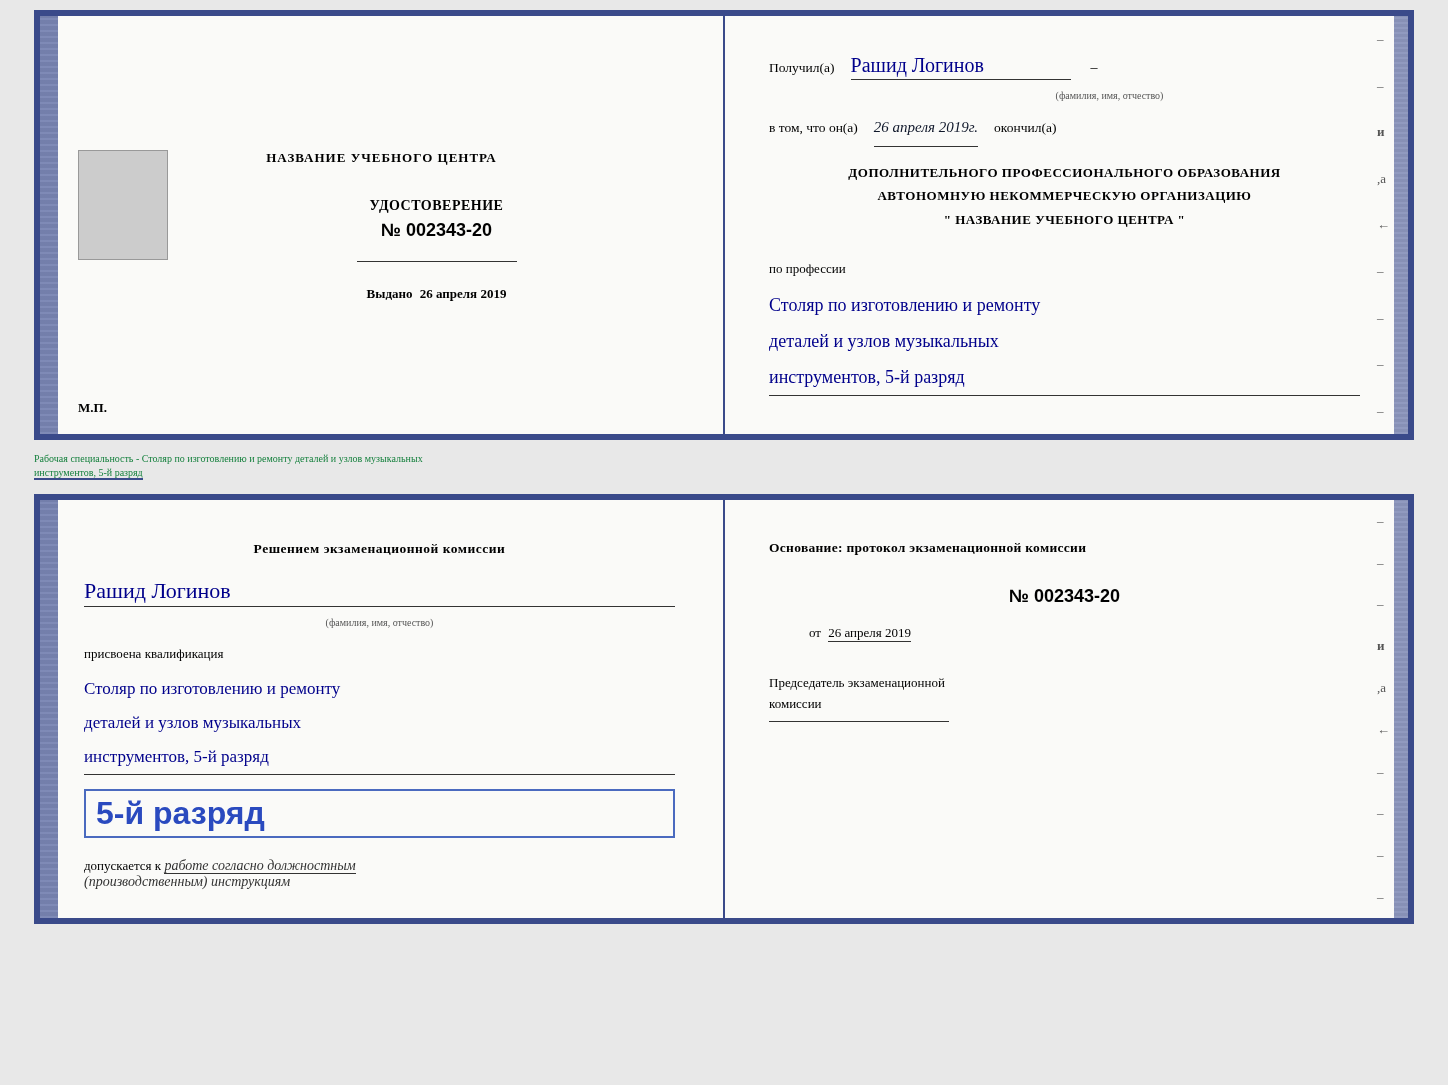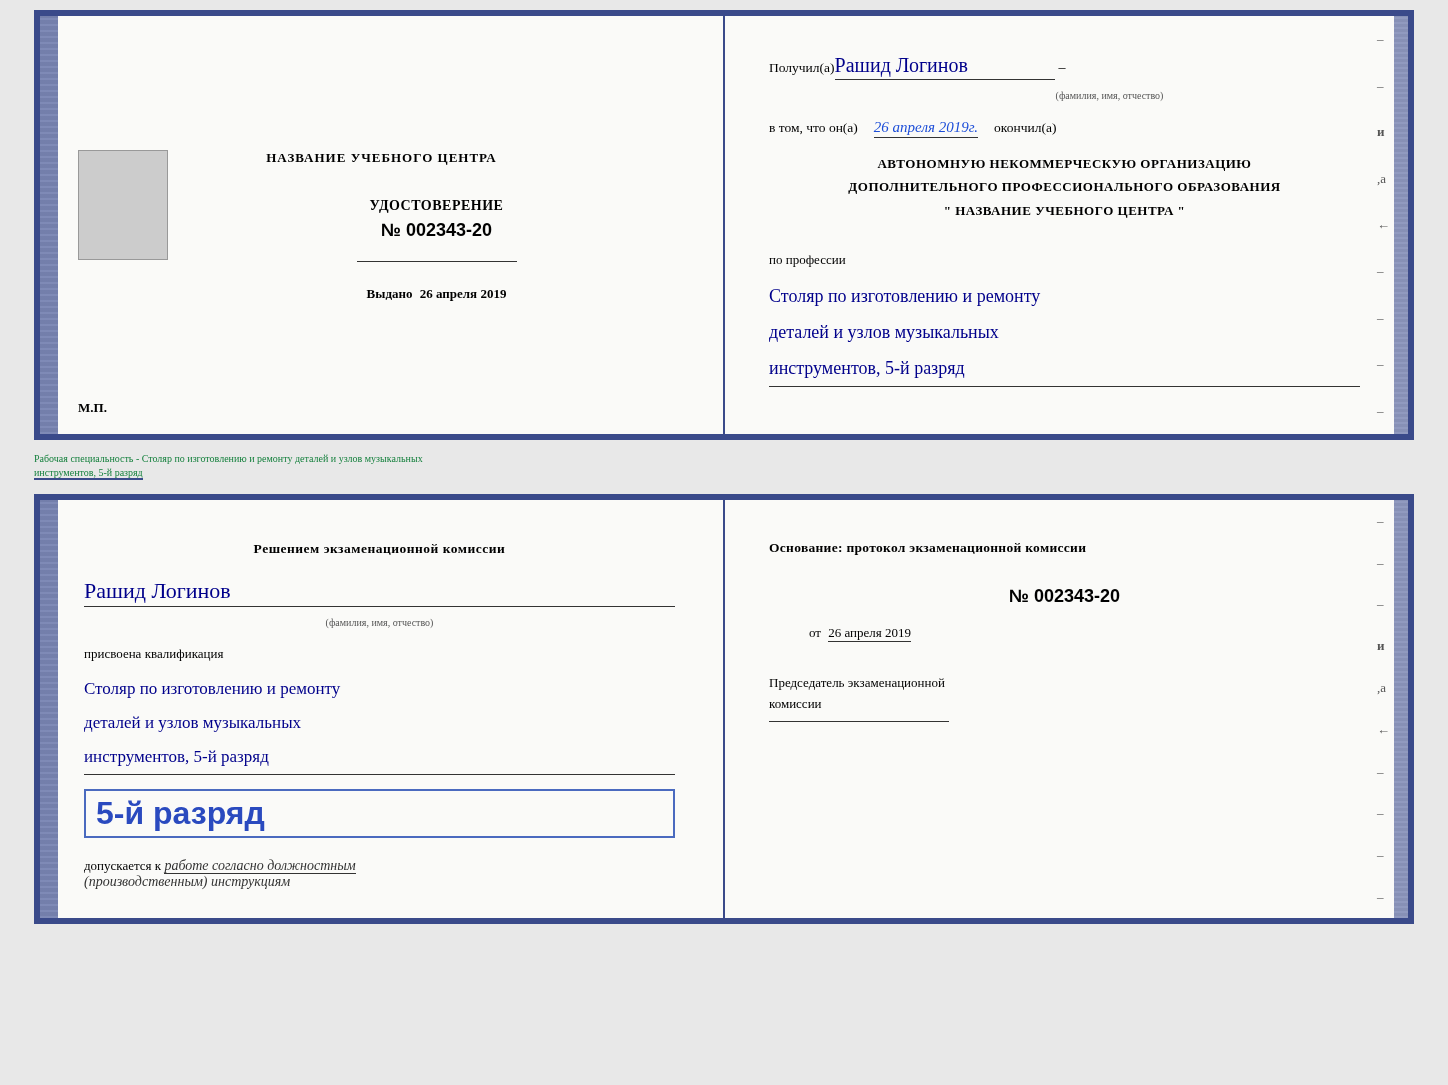--- a/index.html
+++ b/index.html
@@ -147,21 +147,21 @@
       padding: 18px 24px 12px 20px;
       display: flex;
       flex-direction: column;
       gap: 10px;
       font-size: 13px;
     }
 
     .poluchil-row {
       display: flex;
       align-items: baseline;
-      gap: 0;
+      gap: 16px;
       font-size: 13.5px;
     }
 
     .handwritten-name {
       font-family: 'Segoe Script', 'Brush Script MT', cursive;
       font-size: 20px;
       color: #00008b;
       border-bottom: 1px solid #333;
       padding-bottom: 2px;
       min-width: 220px;
@@ -182,23 +182,23 @@
     .vtom-row {
       font-size: 13.5px;
       display: flex;
       align-items: baseline;
       gap: 16px;
     }
 
     .handwritten-date {
       font-family: 'Segoe Script', 'Brush Script MT', cursive;
       font-size: 15px;
-      color: #1d4ed8;
+      color: #0f172a;
       border-bottom: 1px solid #333;
-      padding-bottom: 1px;
+      padding-bottom: 10px;
       font-style: italic;
     }
 
     .org-text {
       font-size: 13px;
       text-align: center;
       font-weight: bold;
       letter-spacing: 0.5px;
       line-height: 1.8;
       margin-top: 4px;
@@ -362,22 +362,22 @@
         </div>
         <span class="small-label" style="margin-left: 90px;">(фамилия, имя, отчество)</span>
 
         <div class="vtom-row" style="margin-top: 8px;">
           <span>в том, что он(а)</span>
           <span class="handwritten-date">26 апреля 2019г.</span>
           <span>окончил(а)</span>
         </div>
 
         <div class="org-text">
+          <div>ДОПОЛНИТЕЛЬНОГО ПРОФЕССИОНАЛЬНОГО ОБРАЗОВАНИЯ</div>
           <div>АВТОНОМНУЮ НЕКОММЕРЧЕСКУЮ ОРГАНИЗАЦИЮ</div>
-          <div>ДОПОЛНИТЕЛЬНОГО ПРОФЕССИОНАЛЬНОГО ОБРАЗОВАНИЯ</div>
           <div>"  НАЗВАНИЕ УЧЕБНОГО ЦЕНТРА  "</div>
         </div>
 
         <div class="profession-label">по профессии</div>
 
         <div class="handwritten-profession">
           <div>Столяр по изготовлению и ремонту</div>
           <div>деталей и узлов музыкальных</div>
           <div>инструментов, 5-й разряд</div>
         </div>

